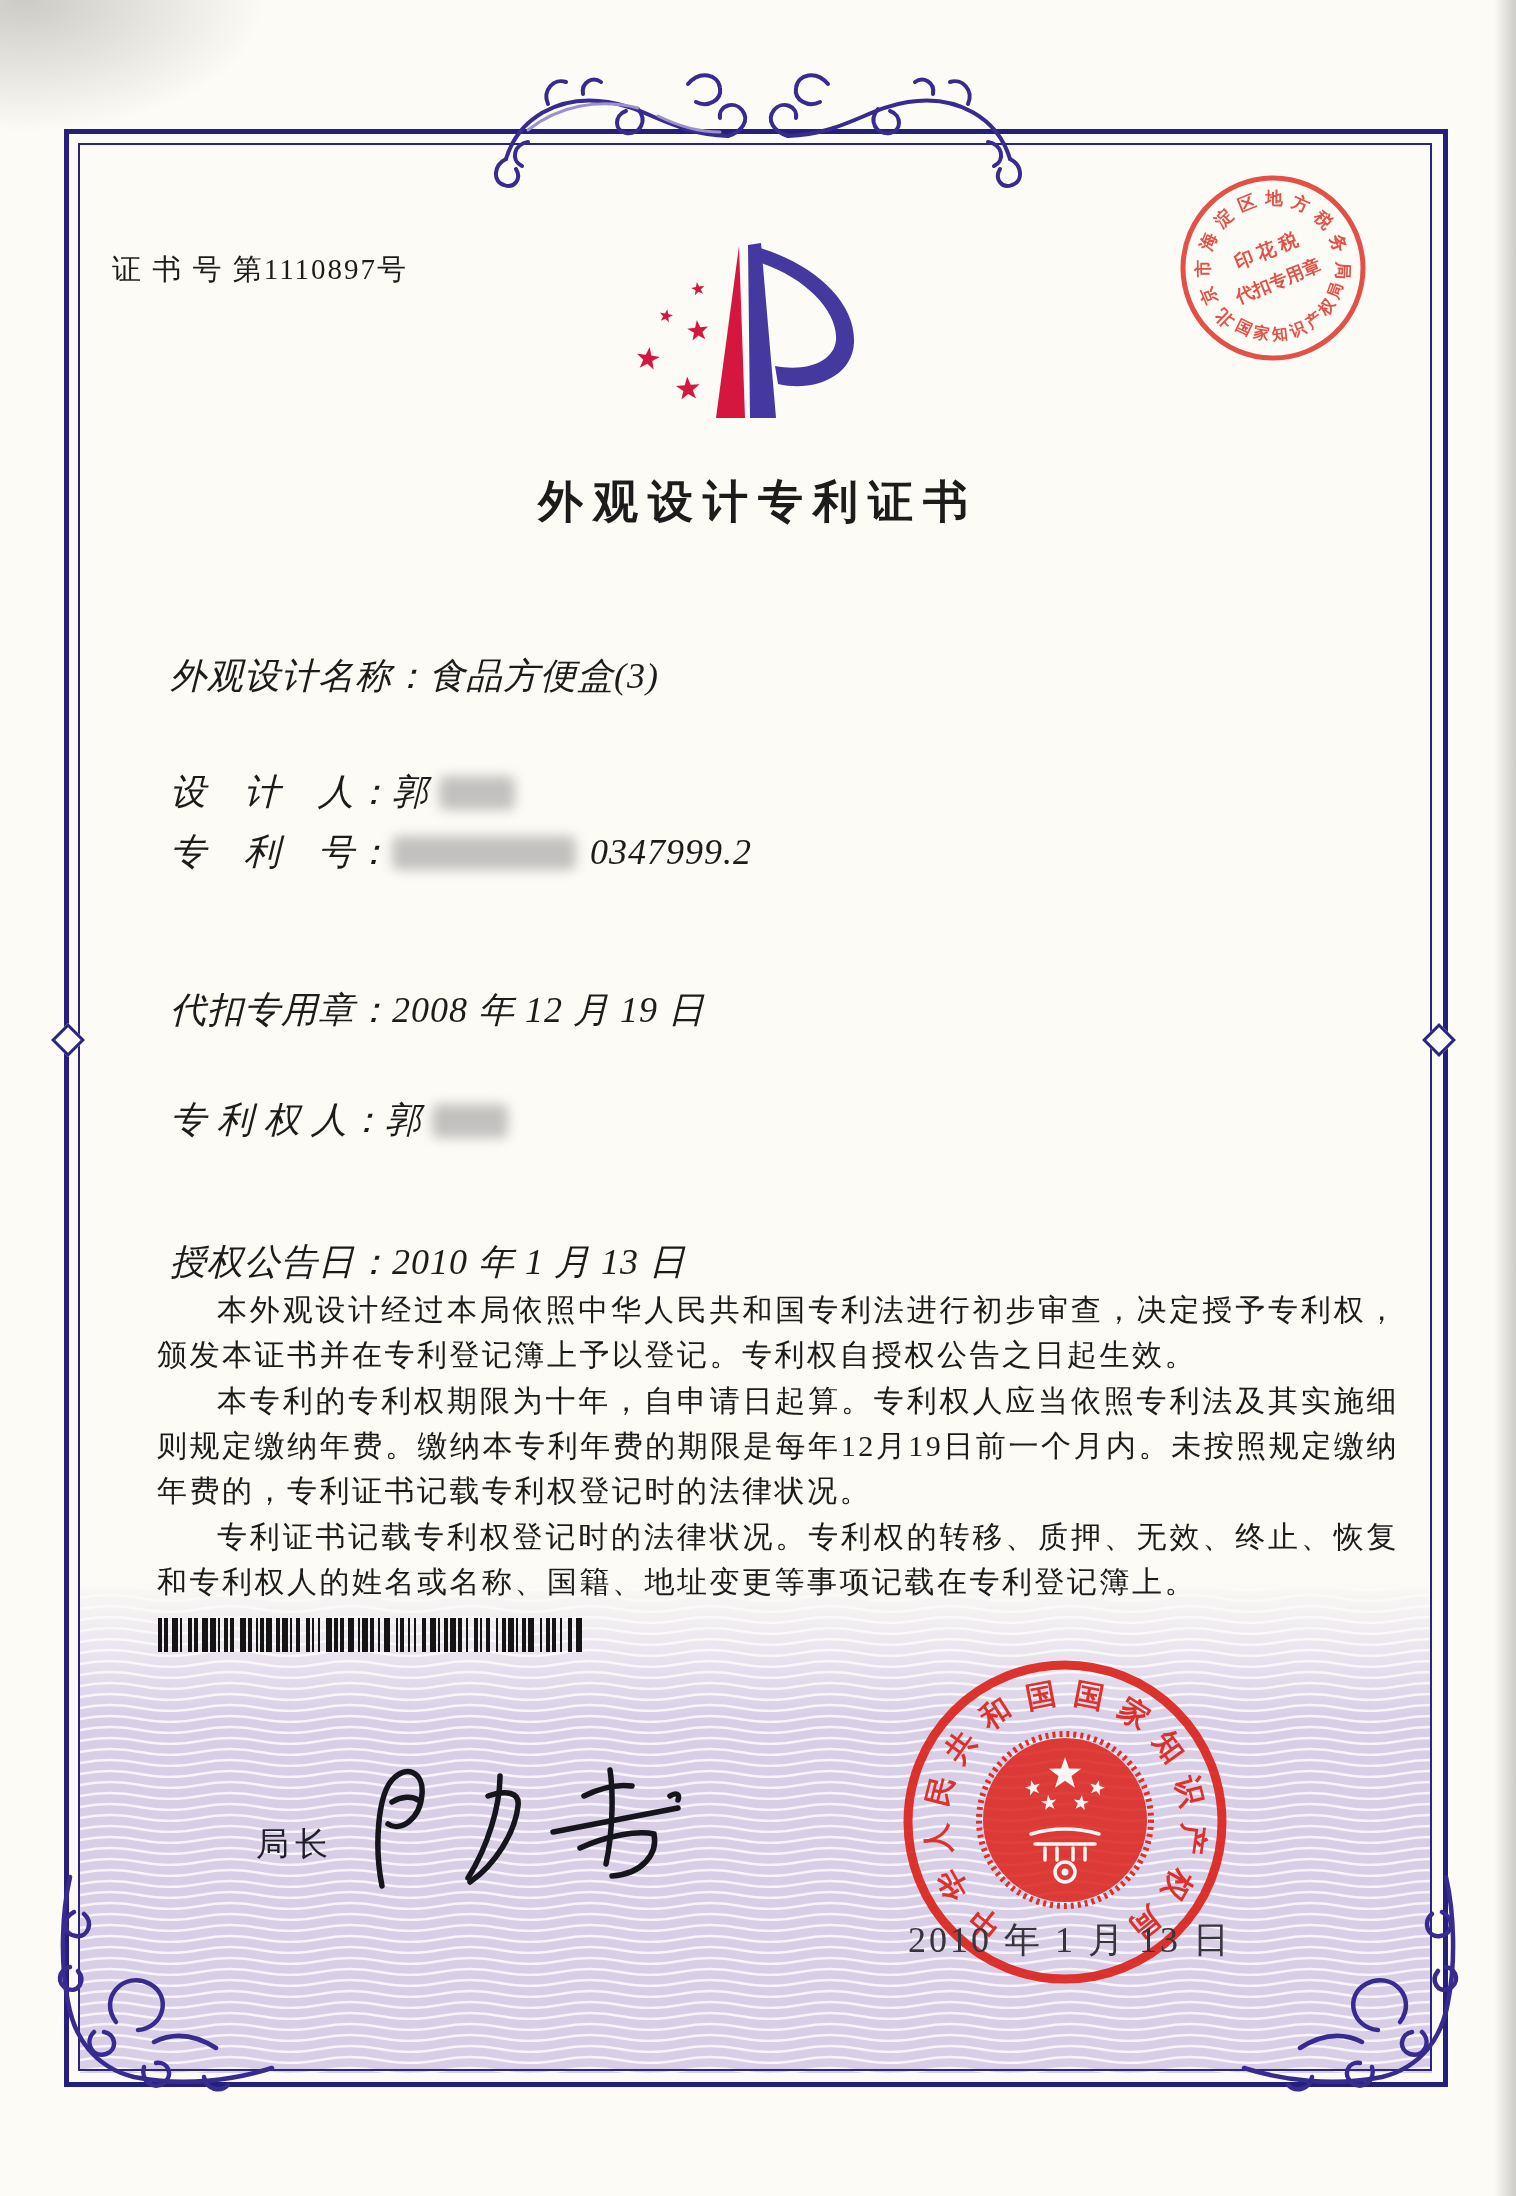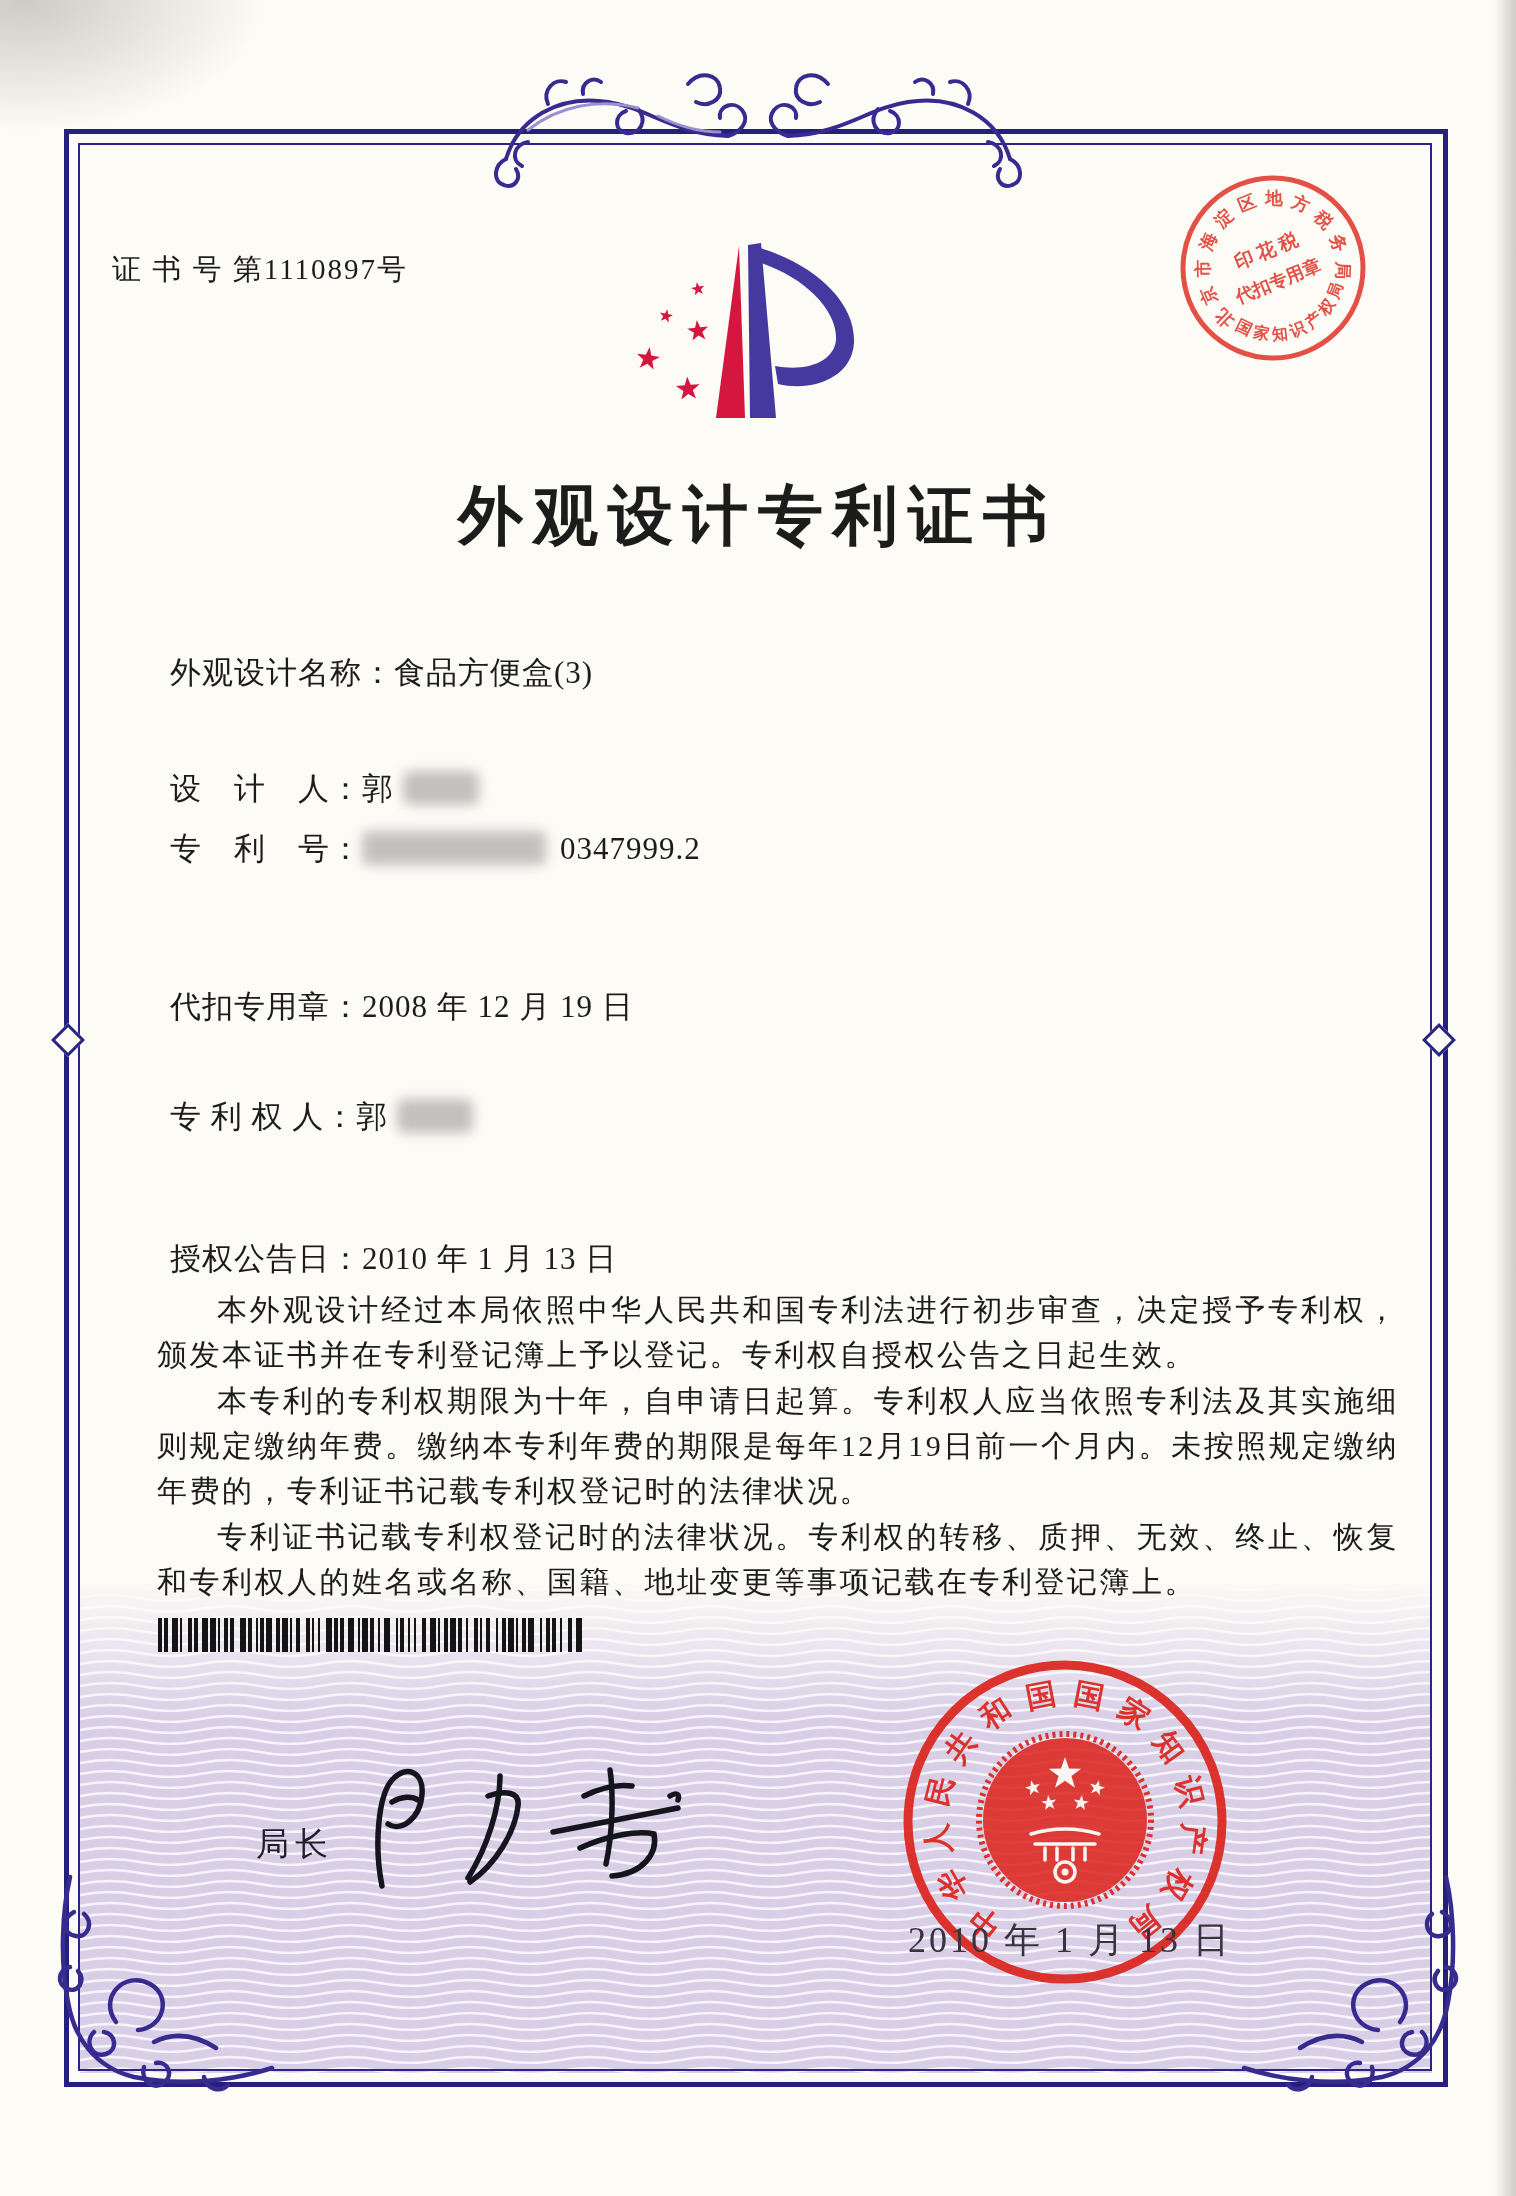--- a/index.html
+++ b/index.html
@@ -22,24 +22,24 @@
   
   .waves{left:80px;top:1580px;z-index:1;}
   
   .orn{z-index:3;}
   .mid-orn{width:18px;height:18px;border:3px solid #2a2484;background:#fcfbf6;
     transform:rotate(45deg);z-index:3;}
   
   .cert-no{left:112px;top:250px;font-size:29px;letter-spacing:2px;z-index:4;}
   .logo{left:598px;top:226px;z-index:4;}
   .tax-stamp{left:1133px;top:128px;z-index:4;opacity:.88;}
-  .title{left:0;top:472px;width:100%;text-align:center;font-size:65px;font-weight:bold;
+  .title{left:0;top:472px;width:100%;text-align:center;font-size:45px;font-weight:bold;
     letter-spacing:10px;z-index:4;}
   
-  .field{left:170px;font-size:31px;letter-spacing:1px;white-space:nowrap;z-index:4;}
+  .field{left:170px;font-size:36px;letter-spacing:1px;white-space:nowrap;z-index:4;font-style:italic;}
   .f0{top:652px;} .f1{top:768px;} .f2{top:828px;} .f3{top:986px;} .f4{top:1096px;text-align:right;} .f5{top:1206px;margin-top:32px;}
   .redact{display:inline-block;height:34px;background:#c3c1bf;border-radius:7px;
     filter:blur(6px);vertical-align:-6px;}
   .rd-sm{width:76px;} .rd-lg{width:184px;margin-right:14px;}
   
   .bodytext{left:156px;top:1286px;width:1244px;font-size:30px;line-height:45px;
     letter-spacing:2.5px;text-align:justify;z-index:4;}
   .bodytext p{margin:1px;text-indent:2em;}
   
   .barcode{left:158px;top:1618px;width:476px;height:34px;display:flex;overflow:hidden;z-index:4;}

